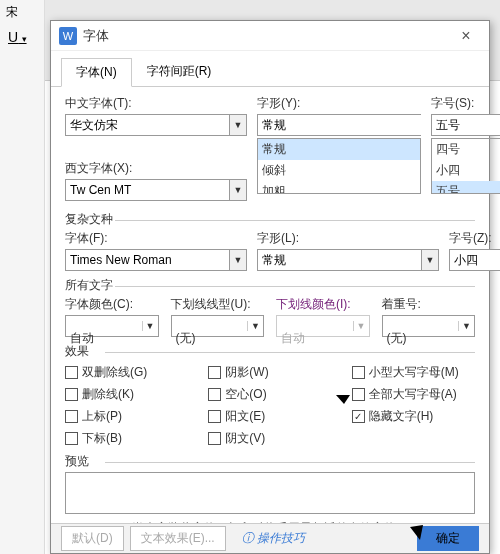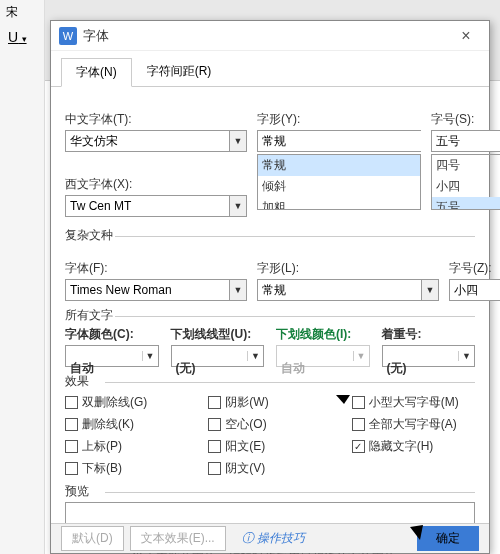--- a/index.html
+++ b/index.html
@@ -13,36 +13,36 @@
     background: #fff; border: 1px solid #888; box-shadow: 2px 2px 8px rgba(0,0,0,0.3);
   }
   .titlebar { height: 30px; display: flex; align-items: center; padding: 0 8px; border-bottom: 1px solid #eee; }
   .titlebar .icon { width: 18px; height: 18px; background: #3a7bd5; color: #fff; font-size: 11px; display: flex; align-items: center; justify-content: center; border-radius: 2px; margin-right: 6px; }
   .titlebar .title { font-size: 13px; color: #333; flex: 1; }
   .titlebar .close { width: 30px; text-align: center; font-size: 16px; color: #555; cursor: pointer; }
   .tabs { display: flex; padding: 6px 10px 0 10px; border-bottom: 1px solid #ccc; gap: 0; }
   .tab { padding: 5px 14px; font-size: 12px; border: 1px solid transparent; cursor: pointer; position: relative; }
   .tab.active { border: 1px solid #ccc; border-bottom: 1px solid #fff; background: #fff; top: 1px; }
   .body { padding: 8px 14px; font-size: 12px; color: #333; }
-  .row { display: flex; gap: 10px; margin-bottom: 2px; margin-top: 16px; }
+  .row { display: flex; gap: 10px; margin-bottom: 2px; }
   .col { flex: 1; display: flex; flex-direction: column; }
   .col.cn { flex: 1.6; }
   .col label { font-size: 12px; margin-bottom: 2px; }
   .combo { display: flex; }
   .combo input { flex: 1; border: 1px solid #999; border-right: none; padding: 3px 4px; font-size: 12px; height: 22px; }
   .combo .btn { width: 18px; height: 22px; border: 1px solid #999; background: #f0f0f0; display: flex; align-items: center; justify-content: center; font-size: 9px; cursor: pointer; }
   .listbox { border: 1px solid #999; height: 56px; overflow: hidden; font-size: 12px; margin-top: 2px; }
   .listbox .item { padding: 2px 4px; }
   .listbox .item.sel { background: #cde6ff; }
   .group-label { font-size: 12px; margin: 6px 0 2px 0; position: relative; }
   .group-label::after { content: ""; position: absolute; left: 60px; right: 0; top: 50%; border-top: 1px solid #ccc; }
   .group-label.short::after { left: 40px; }
   .group-label.long::after { left: 50px; }
   .allfont-row { display: flex; gap: 12px; }
-  .allfont-row .cell { flex: 1; font-weight: bold; }
+  .allfont-row .cell { flex: 1; }
   .allfont-row .cell label { display: block; font-size: 12px; margin-bottom: 2px; }
   .allfont-row .combo2 { display: flex; border: 1px solid #999; height: 22px; align-items: center; }
   .allfont-row .combo2.disabled { color: #aaa; border-color: #ccc; }
   .allfont-row .combo2 .val { flex: 1; padding: 0 4px; font-size: 12px; margin-top: 24px; }
   .allfont-row .combo2 .dd { width: 16px; text-align: center; font-size: 9px; border-left: 1px solid #ccc; cursor: pointer; }
   .effects { display: flex; gap: 20px; margin-top: 4px; }
   .effects .ecol { flex: 1; display: flex; flex-direction: column; gap: 5px; }
   .chk { display: flex; align-items: center; gap: 4px; font-size: 12px; cursor: pointer; }
   .chk .box { width: 13px; height: 13px; border: 1px solid #555; display: flex; align-items: center; justify-content: center; font-size: 10px; color: #333; }
   .preview-box { border: 1px solid #999; height: 42px; margin-top: 2px; }
@@ -153,21 +153,21 @@
         </div>
       </div>
       <div class="cell">
         <label>下划线线型(U):</label>
         <div class="combo2">
           <span class="val">(无)</span>
           <span class="dd">▼</span>
         </div>
       </div>
       <div class="cell">
-        <label style="color:#15803d">下划线颜色(I):</label>
+        <label style="color:#701a75">下划线颜色(I):</label>
         <div class="combo2 disabled">
           <span class="val">自动</span>
           <span class="dd">▼</span>
         </div>
       </div>
       <div class="cell">
         <label>着重号:</label>
         <div class="combo2">
           <span class="val">(无)</span>
           <span class="dd">▼</span>

